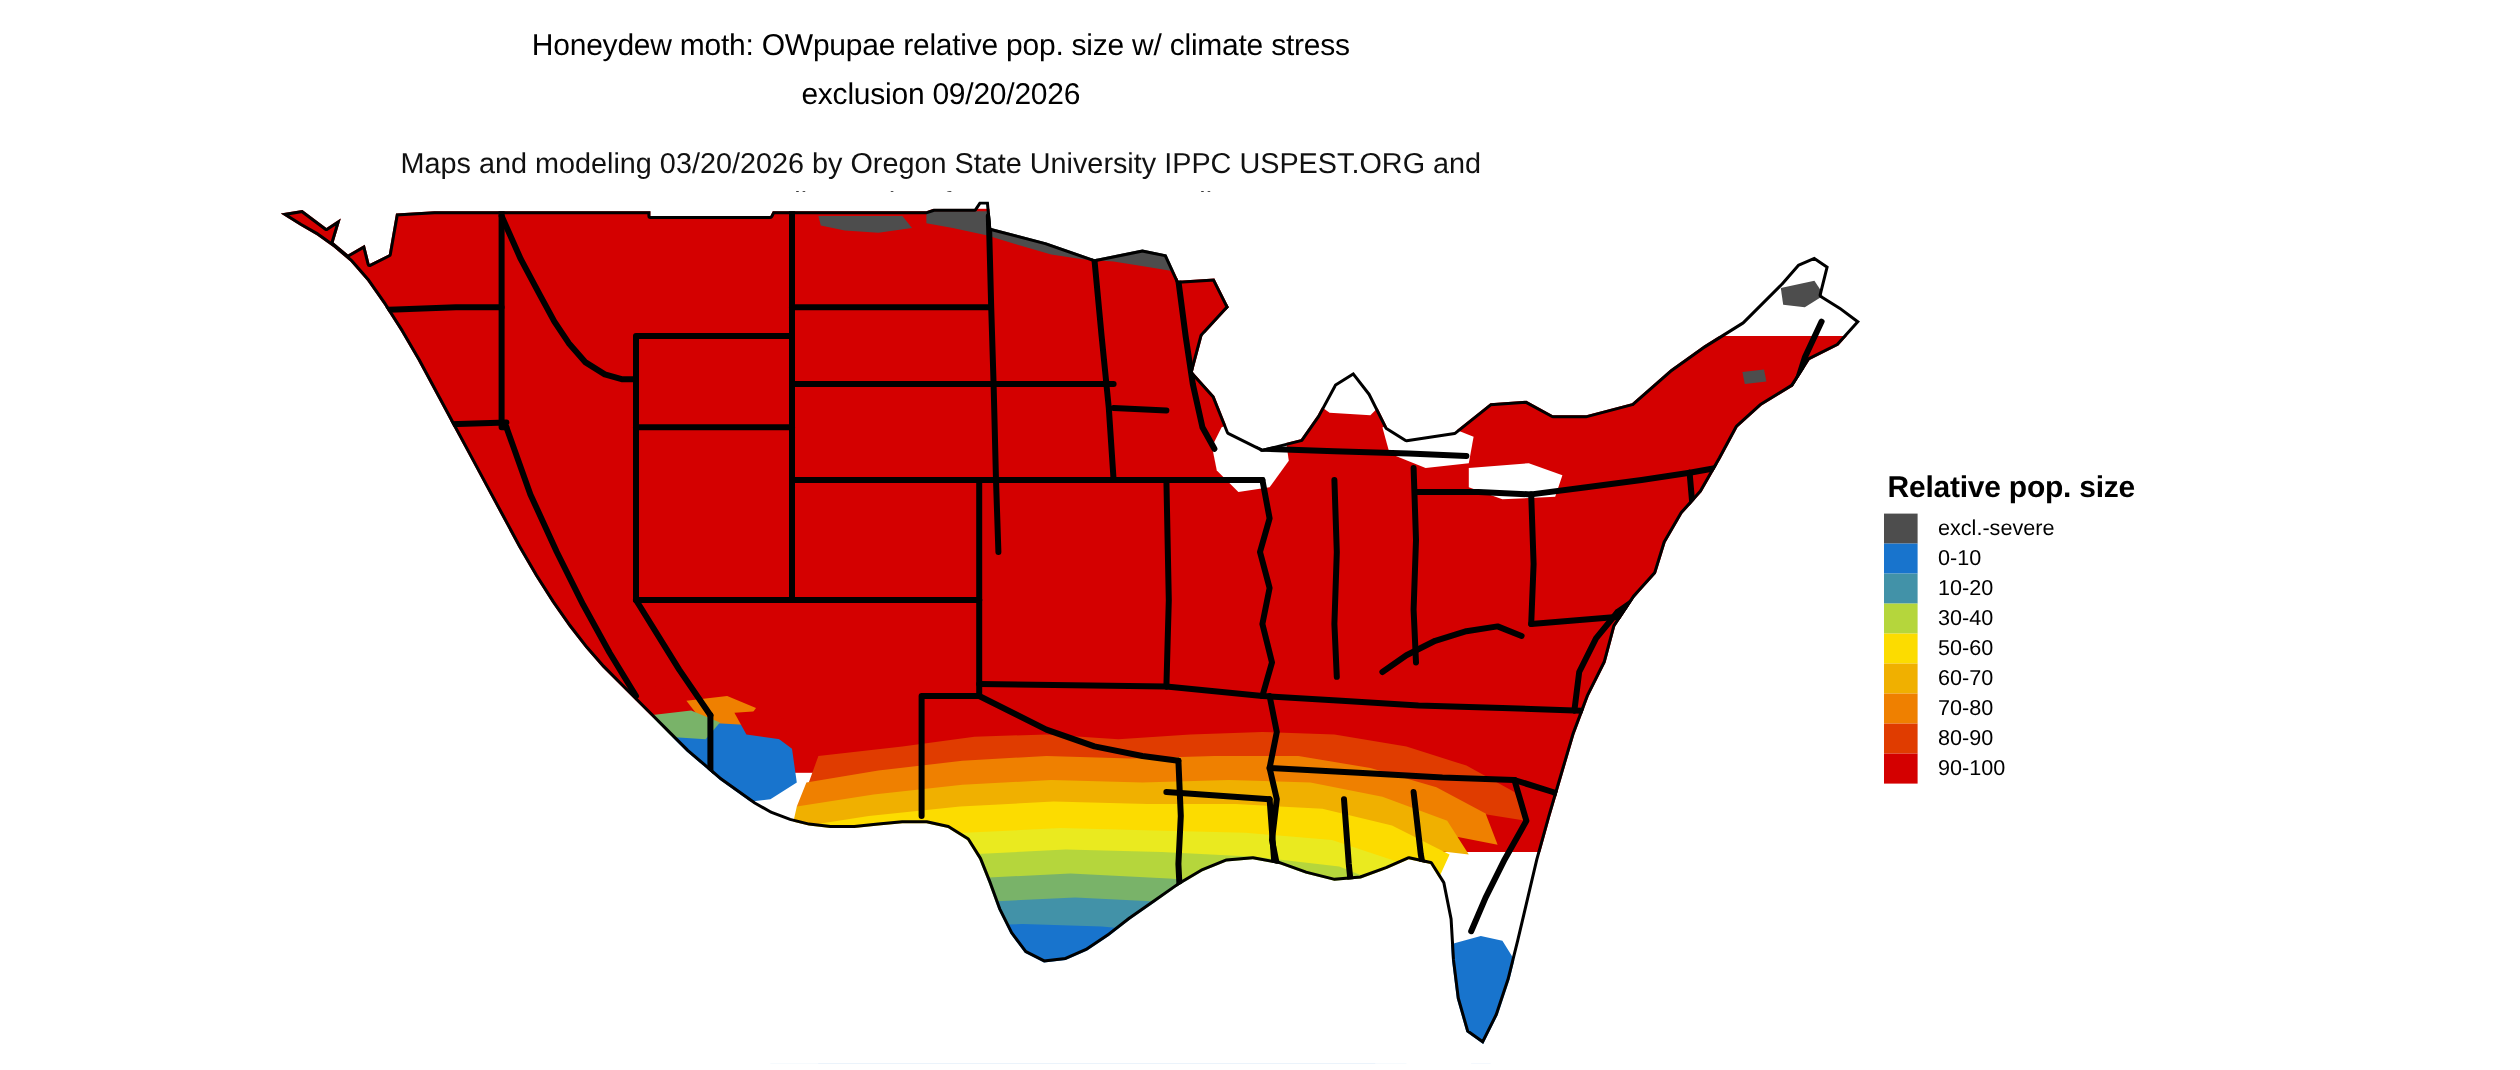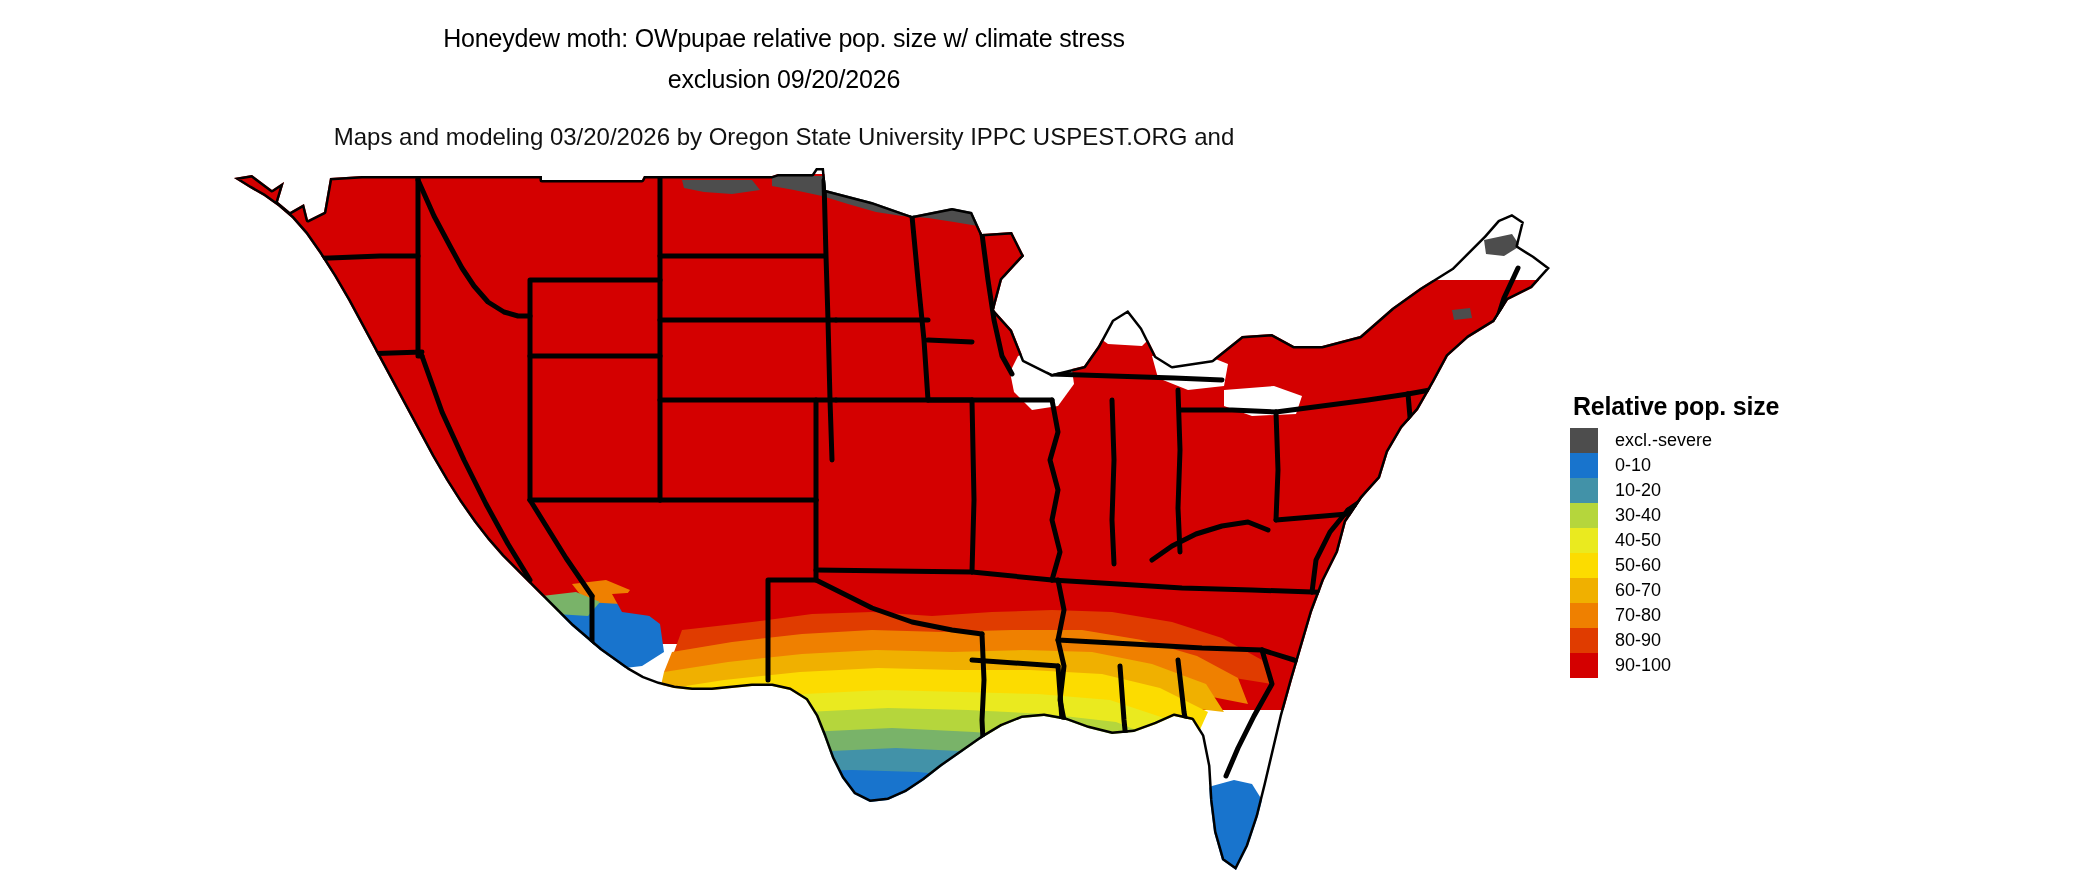--- a/index.html
+++ b/index.html
@@ -343,24 +343,20 @@
         <span class="swatch" style="background-color: rgb(66, 146, 168);"></span>
         <span class="legend-label">10-20</span>
       </div>
 
 
       <div class="legend-row">
         <span class="swatch" style="background-color: rgb(181, 214, 60);"></span>
         <span class="legend-label">30-40</span>
       </div>
 
-      <div class="legend-row">
-        <span class="swatch" style="background-color: rgb(234, 234, 31);"></span>
-        <span class="legend-label">40-50</span>
-      </div>
 
       <div class="legend-row">
         <span class="swatch" style="background-color: rgb(252, 220, 0);"></span>
         <span class="legend-label">50-60</span>
       </div>
 
       <div class="legend-row">
         <span class="swatch" style="background-color: rgb(240, 176, 0);"></span>
         <span class="legend-label">60-70</span>
       </div>

